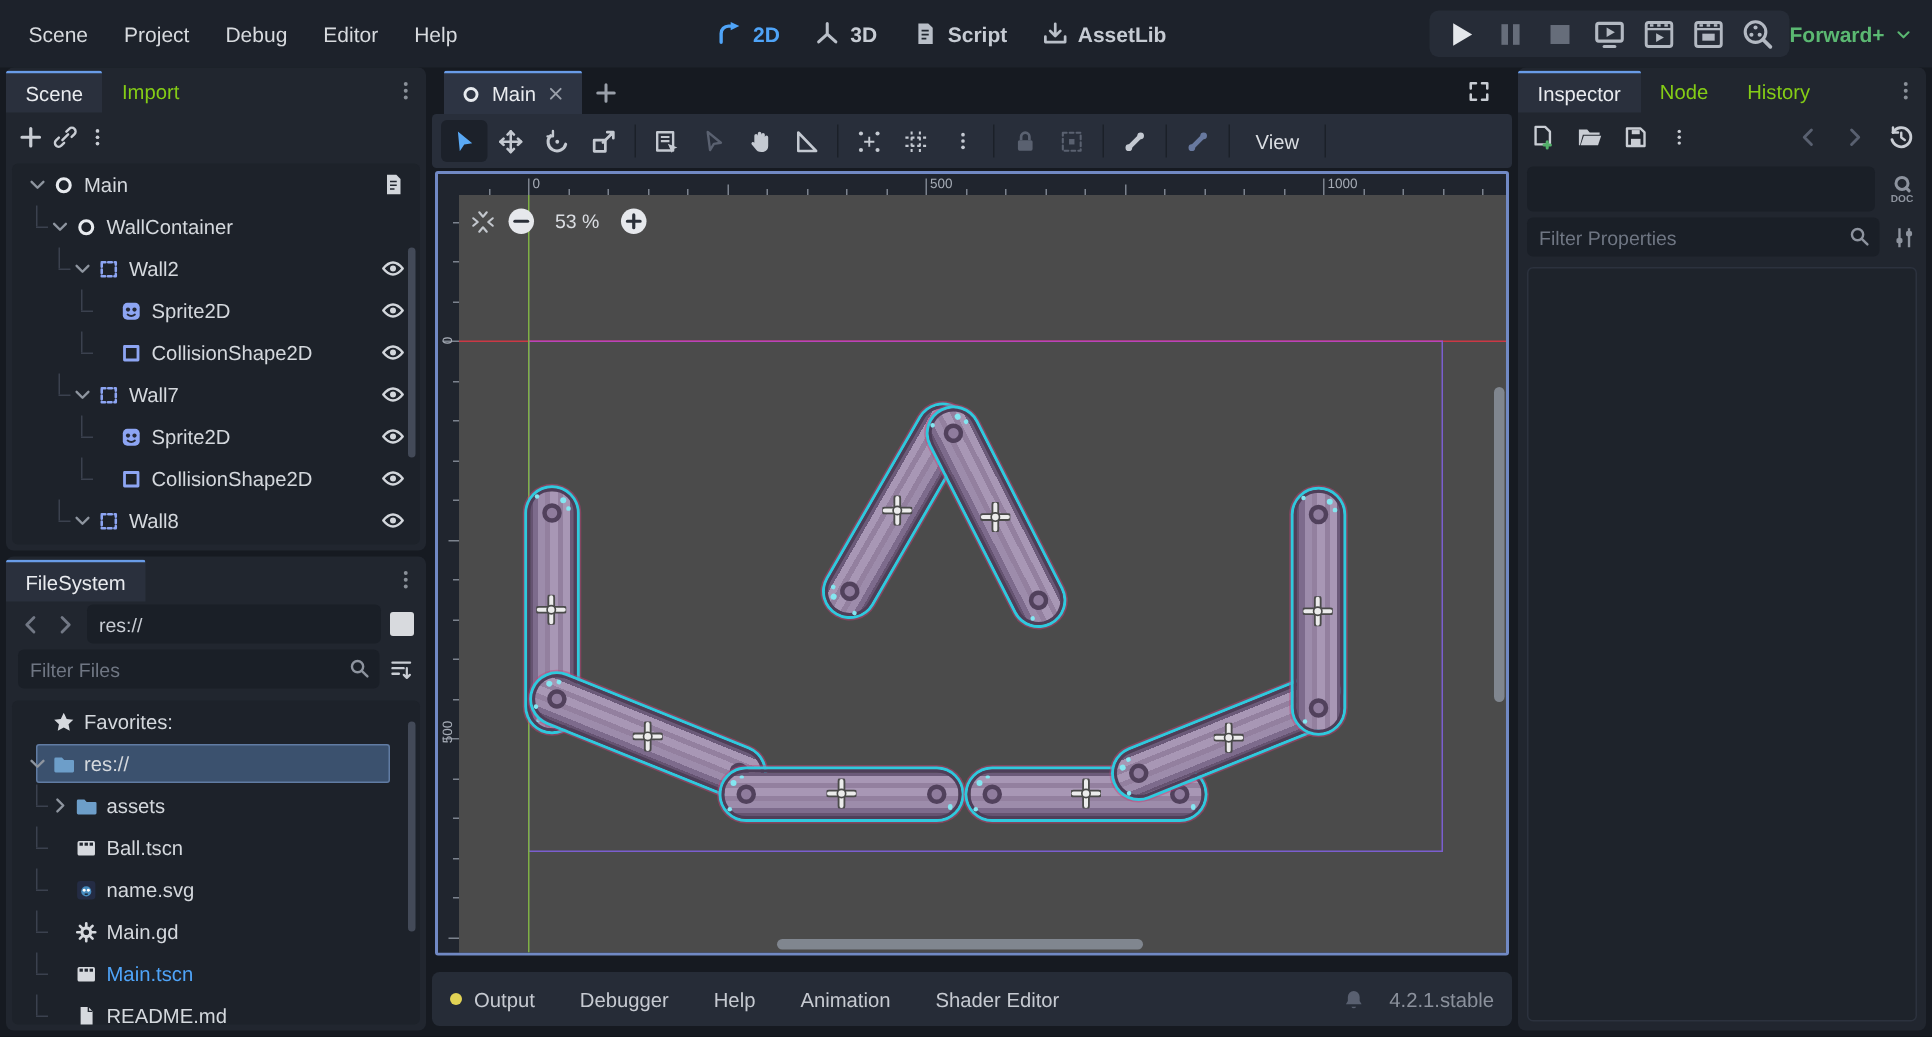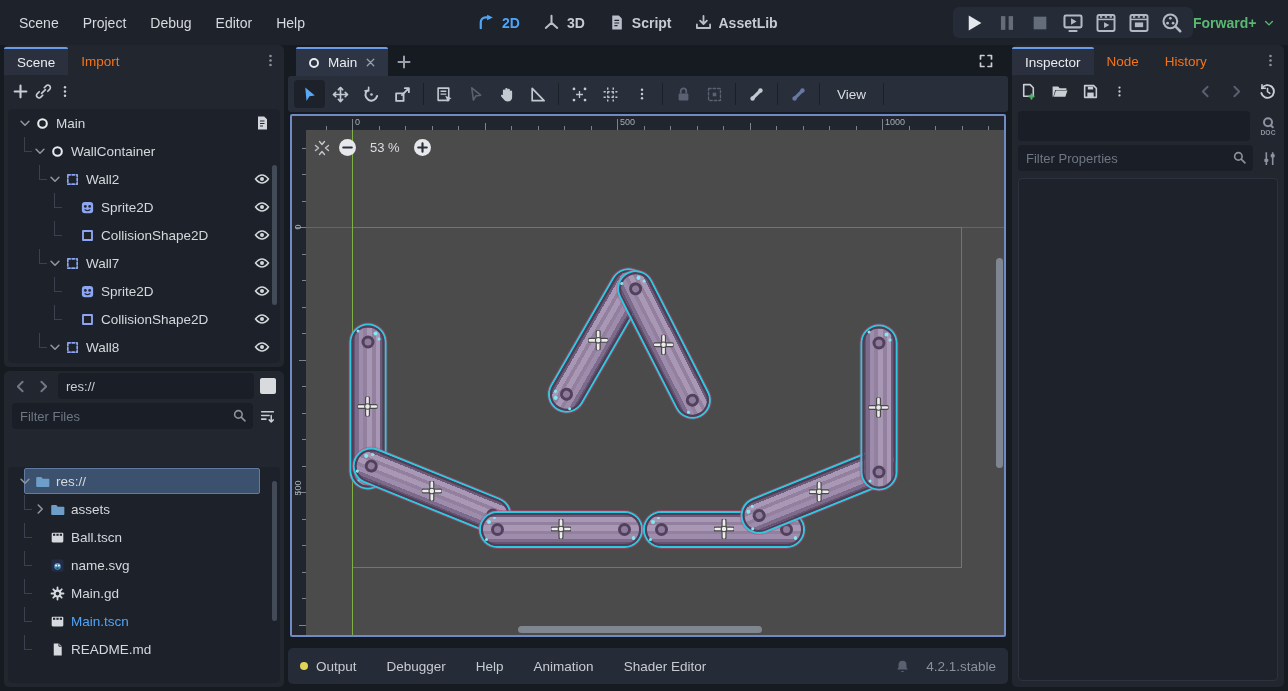--- a/index.html
+++ b/index.html
@@ -24,21 +24,21 @@
   .renderer{position:absolute;left:1193px;top:0;height:45px;display:flex;align-items:center;gap:7px;
             color:#5bb872;font-weight:bold;font-size:14px}
   .renderer .i{width:12px;height:12px;color:#5bb872}
 
   
   .dock{position:absolute;background:#21262f;border-radius:5px}
   .scene-dock{left:4px;top:45px;width:280px;height:322px}
   .fs-dock{left:4px;top:371px;width:280px;height:316px}
   .insp-dock{left:1012px;top:45px;width:272px;height:642px}
   .tabstrip{position:relative;height:30px;display:flex;align-items:flex-end}
-  .dtab{height:28px;display:flex;align-items:center;padding:0 13px;font-size:13.5px;color:#f97316;box-sizing:border-box}
+  .dtab{height:28px;display:flex;align-items:center;padding:0 13px;font-size:13.5px;color:#84cc16;box-sizing:border-box}
   .dtab.active{background:#2a303d;border-top:2px solid #699ce8;color:#e9ebef;border-radius:2px 2px 0 0}
   .strip-dots{position:absolute;right:6px;top:8px;width:15px;height:15px;color:#8a9099}
   .drow{display:flex;align-items:center;gap:6px;padding:0 8px;height:32px}
   .tbtn16{width:17px;height:17px;color:#c9cdd4;flex:none}
   .field{flex:1;height:26px;background:#1a1f27;border:none;border-radius:4px;color:#c9cdd4;
          font-family:"Liberation Sans",sans-serif;font-size:13px;padding:0 26px 0 8px;outline:none;min-width:0}
   .field::placeholder{color:#6f7683}
   .fieldwrap{position:relative;flex:1;display:flex;min-width:0}
   .fieldwrap .mag{position:absolute;right:6px;top:5px;width:15px;height:15px;color:#8d939e}
   .tree{position:absolute;left:4px;right:4px;bottom:4px;background:#1d222a;border-radius:4px;overflow:hidden}
@@ -430,20 +430,30 @@
               <path d="M1.5 8q6.5-8 13 0q-6.5 8-13 0z" stroke="currentColor" fill="none" stroke-linecap="round" stroke-linejoin="round" stroke-width="1.6"></path>
               <circle cx="8" cy="8" r="2" fill="currentColor"></circle>
             </svg>
           </span>
         </div>
       </div>
     <div class="sb" style="top:120px;height:140px;right:7px"></div>
   </div>
 
   <div class="dock fs-dock">
+    <div class="tabstrip">
+      <div class="dtab active">FileSystem</div>
+      <span class="i strip-dots">
+          <svg viewBox="0 0 16 16" xmlns="http://www.w3.org/2000/svg">
+            <circle cx="8" cy="3.2" r="1.4" fill="currentColor"></circle>
+            <circle cx="8" cy="8" r="1.4" fill="currentColor"></circle>
+            <circle cx="8" cy="12.8" r="1.4" fill="currentColor"></circle>
+          </svg>
+        </span>
+    </div>
     <div class="drow" style="height:30px">
       <span class="i tbtn16" style="color:#727885">
           <svg viewBox="0 0 16 16" xmlns="http://www.w3.org/2000/svg">
             <path d="M10 3.5L5.5 8 10 12.5" stroke="currentColor" fill="none" stroke-linecap="round" stroke-linejoin="round" stroke-width="1.8"></path>
           </svg>
         </span>
       <span class="i tbtn16" style="color:#727885">
           <svg viewBox="0 0 16 16" xmlns="http://www.w3.org/2000/svg">
             <path d="M6 3.5L10.5 8 6 12.5" stroke="currentColor" fill="none" stroke-linecap="round" stroke-linejoin="round" stroke-width="1.8"></path>
           </svg>
@@ -464,20 +474,29 @@
           </span>
         </span>
       <span class="i tbtn16">
           <svg viewBox="0 0 16 16" xmlns="http://www.w3.org/2000/svg">
             <path d="M2.5 3.5h11M2.5 7h7M2.5 10.5h4" stroke="currentColor" fill="none" stroke-linecap="round" stroke-linejoin="round" stroke-width="1.5"></path>
             <path d="M11.5 7v6M9.6 11.2l1.9 1.9 1.9-1.9" stroke="currentColor" fill="none" stroke-linecap="round" stroke-linejoin="round" stroke-width="1.4"></path>
           </svg>
         </span>
     </div>
     <div class="tree" style="top:96px" id="fs-tree">
+        <div class="trow" style="padding-left: 10px;">
+          <span style="width: 14px; flex: 0 0 auto;"></span>
+          <span class="i ticon c-white">
+            <svg viewBox="0 0 16 16" xmlns="http://www.w3.org/2000/svg">
+              <path d="M8 1.2l2.1 4.4 4.7.6-3.4 3.2.9 4.7L8 11.8l-4.3 2.3.9-4.7L1.2 6.2l4.7-.6z" fill="currentColor"></path>
+            </svg>
+          </span>
+          <span class="lbl">Favorites:</span>
+        </div>
         <div class="trow selected" style="padding-left: 10px;">
           <span class="i texp">
             <svg viewBox="0 0 16 16" xmlns="http://www.w3.org/2000/svg">
               <path d="M3.5 6l4.5 4.5L12.5 6" stroke="currentColor" fill="none" stroke-linecap="round" stroke-linejoin="round" stroke-width="1.8"></path>
             </svg>
           </span>
           <span class="i ticon c-folder">
             <svg viewBox="0 0 16 16" xmlns="http://www.w3.org/2000/svg">
               <path d="M1.5 3.2h5.2l1.6 1.8h6.2a.8.8 0 01.8.8v7a1 1 0 01-1 1h-12a1 1 0 01-1-1V4.2a1 1 0 011-1z" fill="currentColor"></path>
             </svg>

